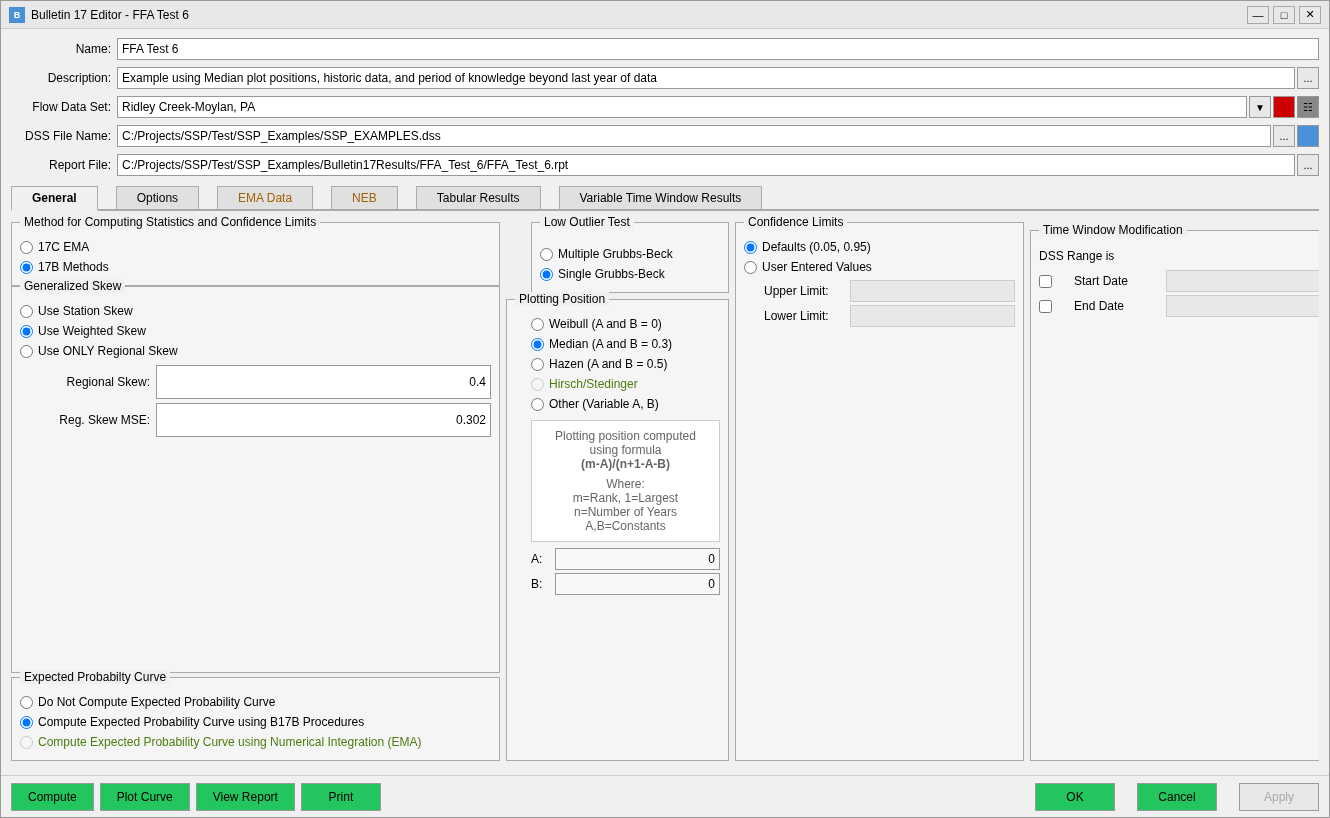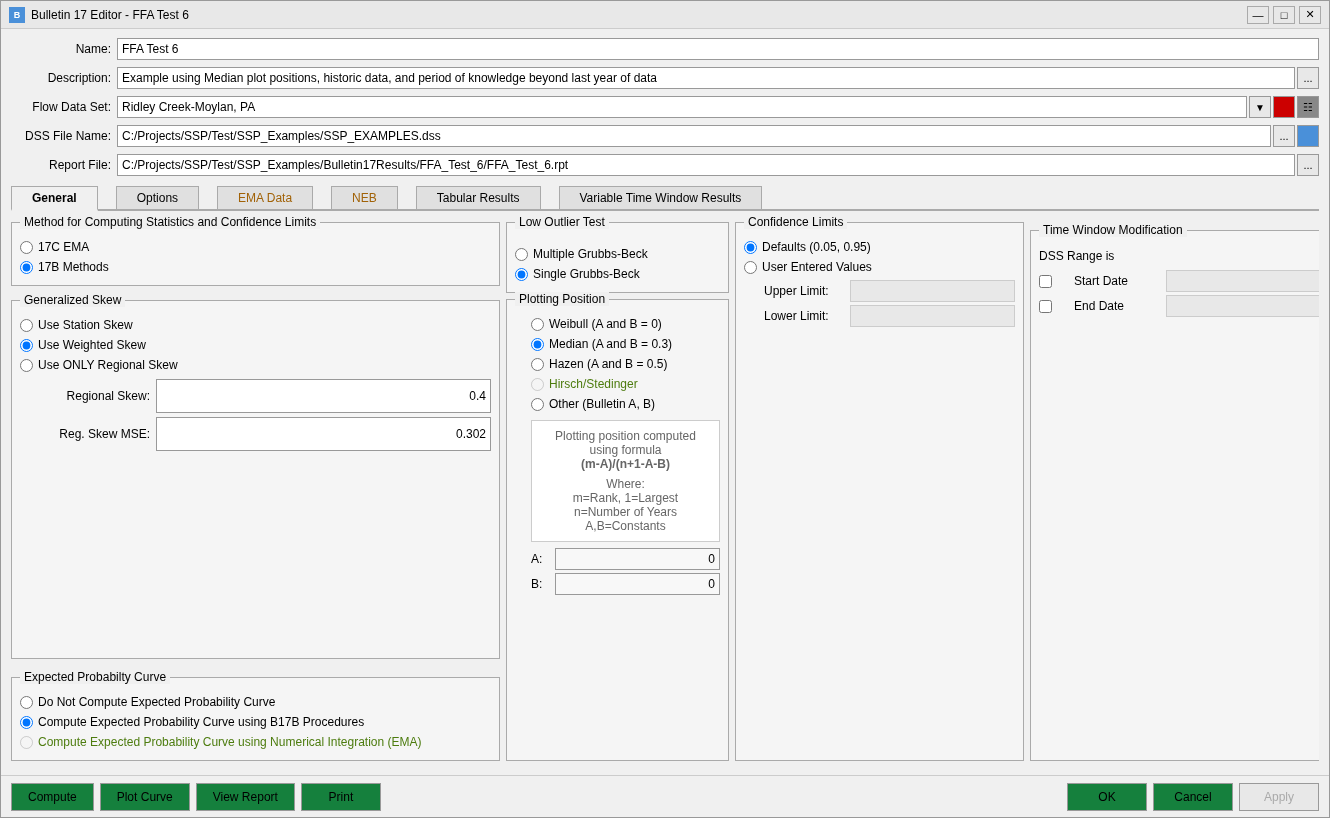--- a/index.html
+++ b/index.html
@@ -205,21 +205,21 @@
       background: #f0f0f0;
       padding: 0 4px;
       font-size: 12px;
       font-weight: normal;
     }
 
     .left-panel {
       width: 489px;
       display: flex;
       flex-direction: column;
-      gap: 14px;
+      gap: 0;
     }
     .middle-panel {
       width: 320px;
       display: flex;
       flex-direction: column;
       gap: 6px;
     }
     .right-panel {
       flex: 1;
       display: flex;
@@ -406,28 +406,28 @@
       padding: 0 10px;
       flex-shrink: 0;
     }
     .bottom-left {
       display: flex;
       gap: 6px;
       flex: 1;
     }
     .bottom-right {
       display: flex;
-      gap: 6px;
+      gap: 22px;
     }
     .action-btn {
       height: 28px;
       min-width: 80px;
       padding: 0 16px;
       border: 1px solid #999;
-      background: #15803d;
+      background: #22c55e;
       cursor: pointer;
       font-size: 12px;
     }
     .action-btn.disabled {
       color: #aaa;
       cursor: default;
       background: #e8e8e8;
     }
     .action-btn.primary {
       min-width: 80px;
@@ -555,21 +555,21 @@
           </div>
           <div class="radio-row">
             <input type="radio" class="radio-input" name="epc" disabled="" style="">
             <label class="radio-label disabled">Compute Expected Probability Curve using Numerical Integration (EMA)</label>
           </div>
         </div>
       </div>
 
       <div class="middle-panel">
 
-        <div class="group-box low-outlier-group" style="padding-top:21px;">
+        <div class="group-box low-outlier-group" style="padding-top:21px;margin-left:25px;">
           <span class="group-box-title">Low Outlier Test</span>
           <div class="radio-row">
             <input type="radio" class="radio-input" name="outlier" style="">
             <label class="radio-label">Multiple Grubbs-Beck</label>
           </div>
           <div class="radio-row">
             <input type="radio" class="radio-input" name="outlier" checked="" style="">
             <label class="radio-label">Single Grubbs-Beck</label>
           </div>
         </div>
@@ -587,21 +587,21 @@
           <div class="radio-row">
             <input type="radio" class="radio-input" name="plotting" style="">
             <label class="radio-label">Hazen (A and B = 0.5)</label>
           </div>
           <div class="radio-row">
             <input type="radio" class="radio-input" name="plotting" disabled="" style="">
             <label class="radio-label disabled">Hirsch/Stedinger</label>
           </div>
           <div class="radio-row">
             <input type="radio" class="radio-input" name="plotting" style="">
-            <label class="radio-label">Other (Bulletin A, B)</label>
+            <label class="radio-label">Other (Variable A, B)</label>
           </div>
 
           <div class="formula-box">
             <div class="formula-text">Plotting position computed using formula</div>
             <div class="formula-bold">(m-A)/(n+1-A-B)</div>
             <div style="height:6px;"></div>
             <div class="formula-text">Where:</div>
             <div class="formula-text">m=Rank, 1=Largest</div>
             <div class="formula-text">n=Number of Years</div>
             <div class="formula-text">A,B=Constants</div>

